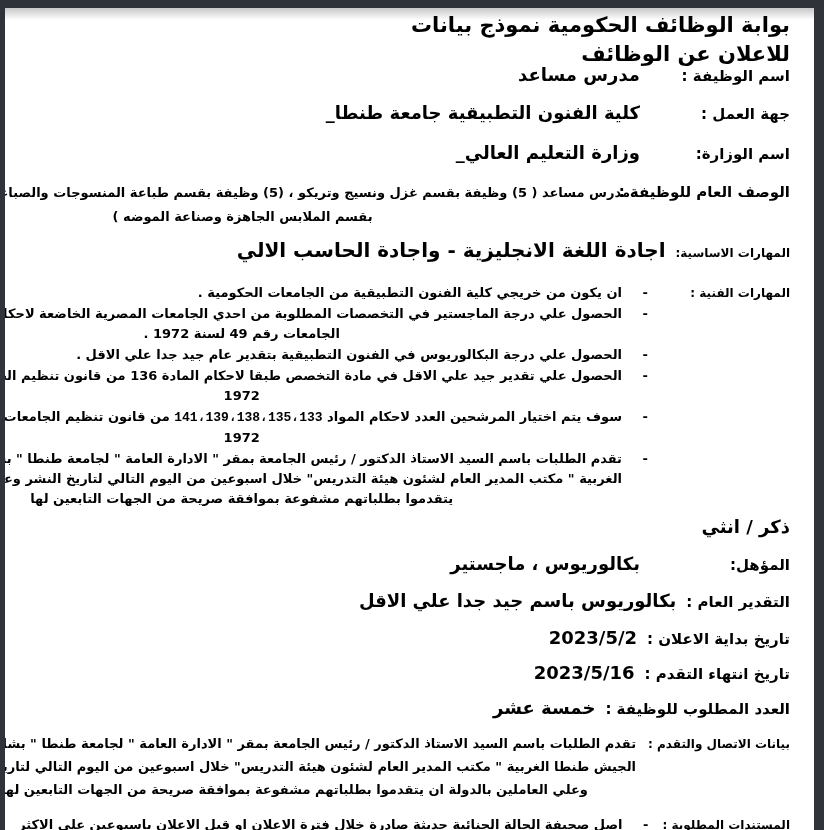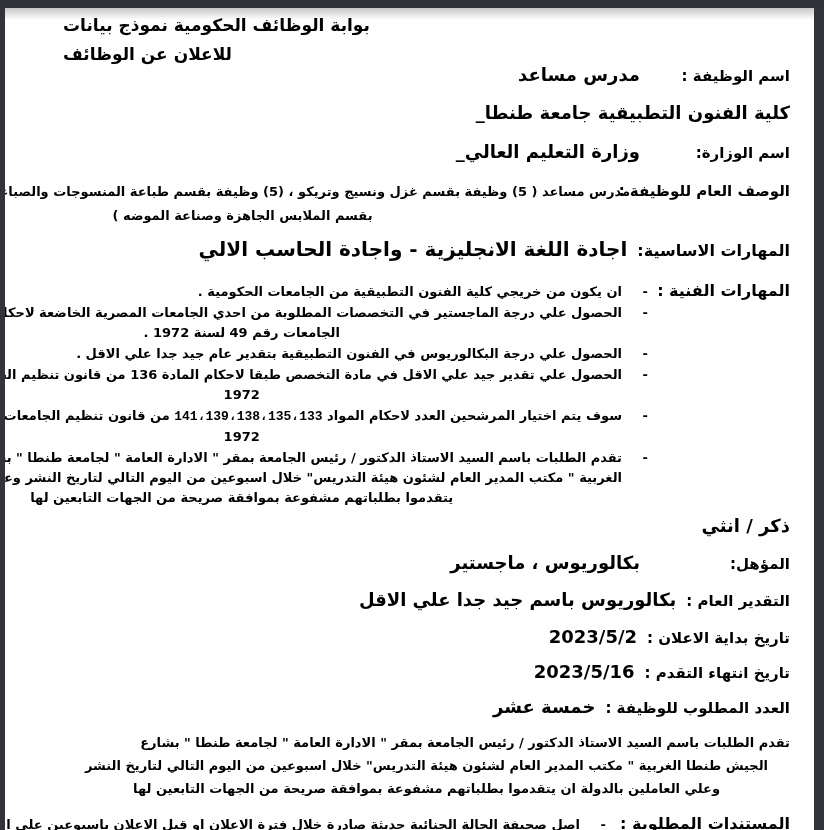--- a/index.html
+++ b/index.html
@@ -22,27 +22,27 @@
     position: absolute; top: 0; left: 0; right: 0; height: 12px;
     background: linear-gradient(rgba(0,0,0,0.22), rgba(0,0,0,0));
     pointer-events: none;
   }
   .content {
     direction: rtl;
     color: #000;
     font-weight: 700;
     padding: 8px 24px 0 58px;
   }
-  .title { text-align: left; font-size: 17px; line-height: 19px; }
+  .title { text-align: right; font-size: 21px; line-height: 19px; }
   .title.t1 { margin-bottom: 10px; }
   .title.t2 { margin-bottom: 0; }
 
   .row { display: flex; align-items: baseline; line-height: 22px; }
   .label { font-size: 15px; white-space: nowrap; flex-shrink: 0; text-align: right; }
-  .label.big { font-size: 16px; }
+  .label.big { font-size: 12px; }
   .w150 { width: 150px; }
   .w178 { width: 178px; }
   .w142 { width: 142px; }
   .w160 { width: 160px; }
   .val  { font-size: 18px; white-space: nowrap; }
   .val.big { font-size: 20px; }
   .gap { margin-right: 10px; }
 
   .mb15 { margin-bottom: 15px; }
   .mb17 { margin-bottom: 17px; }
@@ -81,20 +81,21 @@
 
     <div class="title t1">بوابة الوظائف الحكومية نموذج بيانات</div>
     <div class="title t2">للاعلان عن الوظائف</div>
 
     <div class="row mb15">
       <div class="label w150">اسم الوظيفة :</div>
       <div class="val">مدرس مساعد</div>
     </div>
 
     <div class="row mb17">
+      <div class="label w150">جهة العمل :</div>
       <div class="val">كلية الفنون التطبيقية  جامعة طنطا_</div>
     </div>
 
     <div class="row mb16">
       <div class="label w150">اسم الوزارة:</div>
       <div class="val">وزارة التعليم العالي_</div>
     </div>
 
     <div class="row mb10">
       <div class="label w160">الوصف العام للوظيفة :</div>
@@ -186,20 +187,21 @@
       <div class="label">تاريخ انتهاء التقدم :</div>
       <div class="val gap" dir="ltr">2023/5/16</div>
     </div>
 
     <div class="row mb12">
       <div class="label">العدد المطلوب للوظيفة :</div>
       <div class="val gap">خمسة عشر</div>
     </div>
 
     <div class="row mb13">
+      <div class="label big" style="margin-left:12px;">بيانات الاتصال والتقدم :</div>
       <div class="para contact-para">
         <div class="line">تقدم الطلبات باسم السيد الاستاذ الدكتور / رئيس الجامعة  بمقر " الادارة العامة "  لجامعة  طنطا   " بشارع</div>
         <div class="line cont">الجيش  طنطا الغربية " مكتب المدير العام لشئون هيئة التدريس" خلال اسبوعين من اليوم التالي لتاريخ النشر</div>
         <div class="line cont">وعلي العاملين بالدولة ان يتقدموا بطلباتهم مشفوعة بموافقة صريحة من الجهات التابعين لها</div>
       </div>
     </div>
 
     <div class="row">
       <div class="label big">المستندات المطلوبة :</div>
       <span class="dash" style="margin-right:14px; line-height:22px;">-</span>

